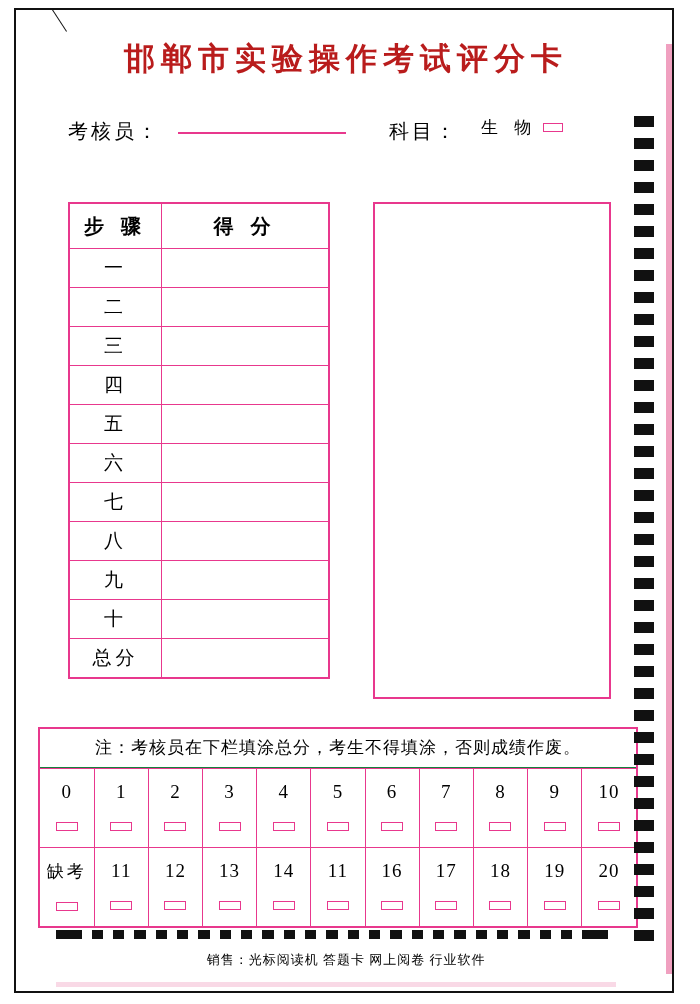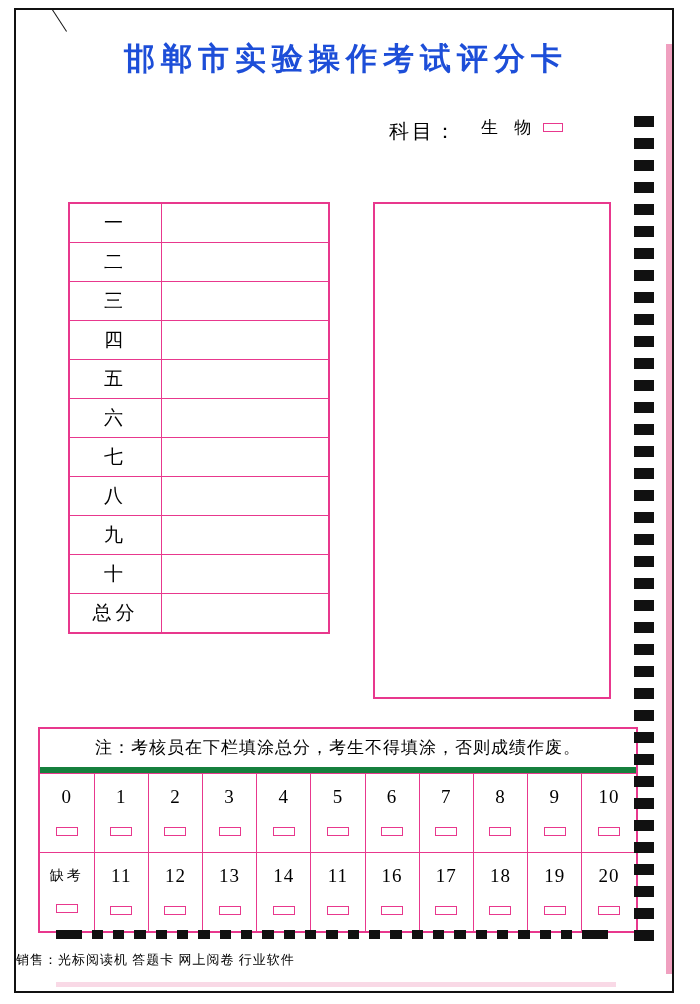--- a/index.html
+++ b/index.html
@@ -60,21 +60,21 @@
   
   .title {
     position: absolute;
     left: 0;
     top: 28px;
     width: 660px;
     text-align: center;
     font-size: 31px;
     font-weight: bold;
     letter-spacing: 6px;
-    color: #1d4ed8;
+    color: #b91c1c;
     font-family: "Liberation Serif", "DejaVu Serif", serif;
   }
 
   
   .field {
     position: absolute;
     font-size: 20px;
     letter-spacing: 3px;
     color: #000;
   }
@@ -161,21 +161,21 @@
   
   .bottom-block {
     position: absolute;
     left: 22px;
     top: 717px;
     width: 600px;
     border: 2px solid #e8388d;
     box-sizing: border-box;
   }
   .note-row {
-    border-bottom: 6px solid #15803d;
+    border-bottom: 1px solid #15803d;
     text-align: center;
     font-size: 17px;
     letter-spacing: 1px;
     padding: 7px 0 8px 0;
     color: #000;
   }
   .bubble-grid {
     width: 100%;
     border-collapse: collapse;
   }
@@ -189,21 +189,21 @@
   }
   .bubble-grid td:first-child { border-left: none; }
   .bubble-grid td:last-child { border-right: none; }
   .bubble-grid tr:last-child td { border-bottom: none; }
   .cell-num {
     font-size: 19px;
     color: #000;
     margin-bottom: 14px;
     letter-spacing: 1px;
   }
-  .cell-num.small { font-size: 14px; letter-spacing: 3px; font-family: Liberation Serif, serif; }
+  .cell-num.small { font-size: 17px; letter-spacing: 3px; font-family: Liberation Serif, serif; }
   .cell-bubble {
     display: inline-block;
     width: 22px;
     height: 9px;
     border: 1.3px solid #e8388d;
     box-sizing: border-box;
   }
 
   
   .timing-right {
@@ -231,20 +231,21 @@
     background: #111;
     margin-right: 10px;
   }
 
   
   .footer {
     position: absolute;
     left: 0;
     bottom: 22px;
     width: 660px;
+    text-align: center;
     font-size: 13px;
     letter-spacing: 1px;
     color: #000;
   }
   .watermark {
     position: absolute;
     left: 48px;
     bottom: 4px;
     font-size: 12px;
     color: #cfe6f2;
@@ -256,32 +257,40 @@
 
 <div id="sheet">
   <div class="card-frame">
 
     <div class="corner-fold"></div>
     <div class="edge-pink-right"></div>
     <div class="edge-pink-bottom"></div>
 
     <div class="title">邯郸市实验操作考试评分卡</div>
 
+    <div class="field" id="field-examiner">
+      <span class="lbl">考核员：</span>
+      <span class="rule"></span>
+    </div>
 
 
     <div class="subject-label">科目：</div>
     <div class="subject-list">
       <div class="subject-row">
         <span class="name">生  物</span>
         <span class="bubble"></span>
       </div>
     </div>
 
     <table class="steps-table">
       <tbody>
+          <tr class="head">
+        <td class="col-step">步  骤</td>
+        <td class="col-score">得  分</td>
+      </tr>
       <tr>
         <td class="col-step">一</td>
         <td class="col-score"></td>
       </tr>
       <tr>
         <td class="col-step">二</td>
         <td class="col-score"></td>
       </tr>
       <tr>
         <td class="col-step">三</td>

